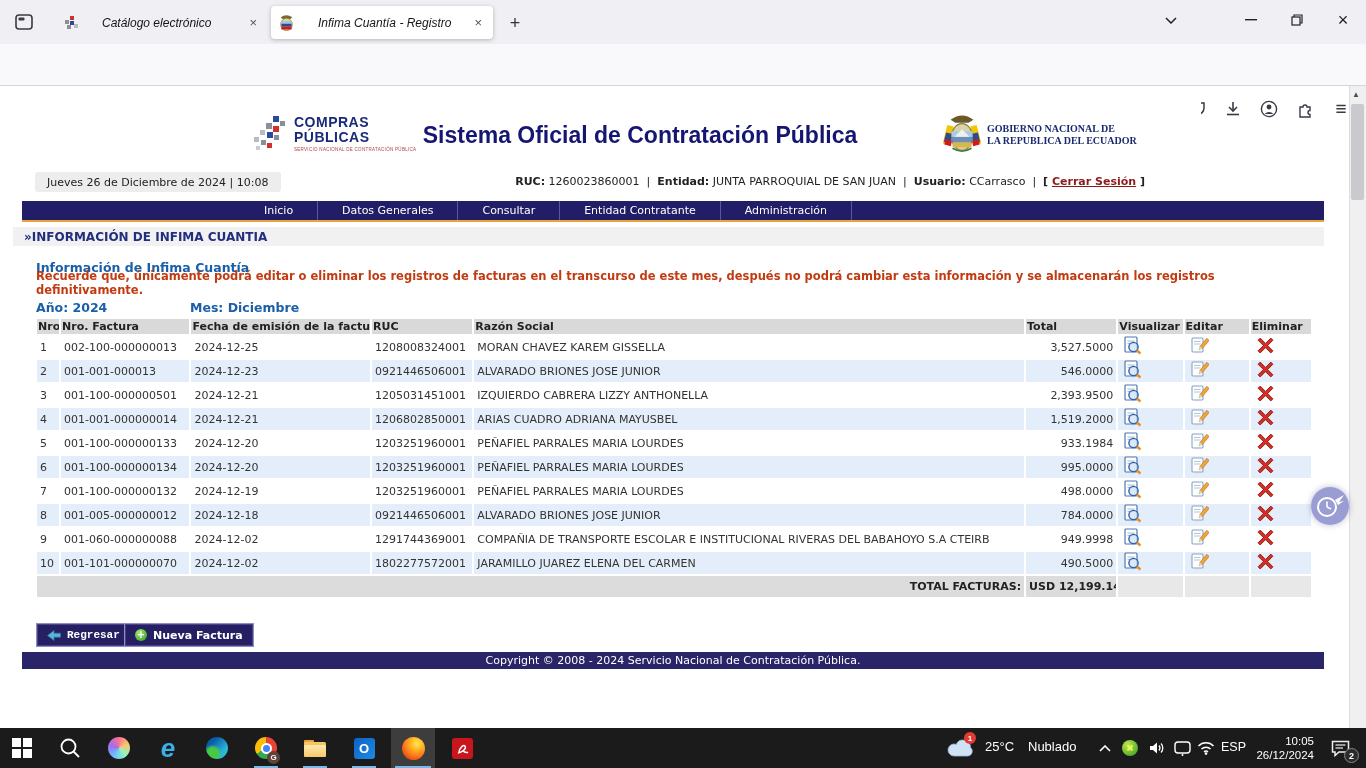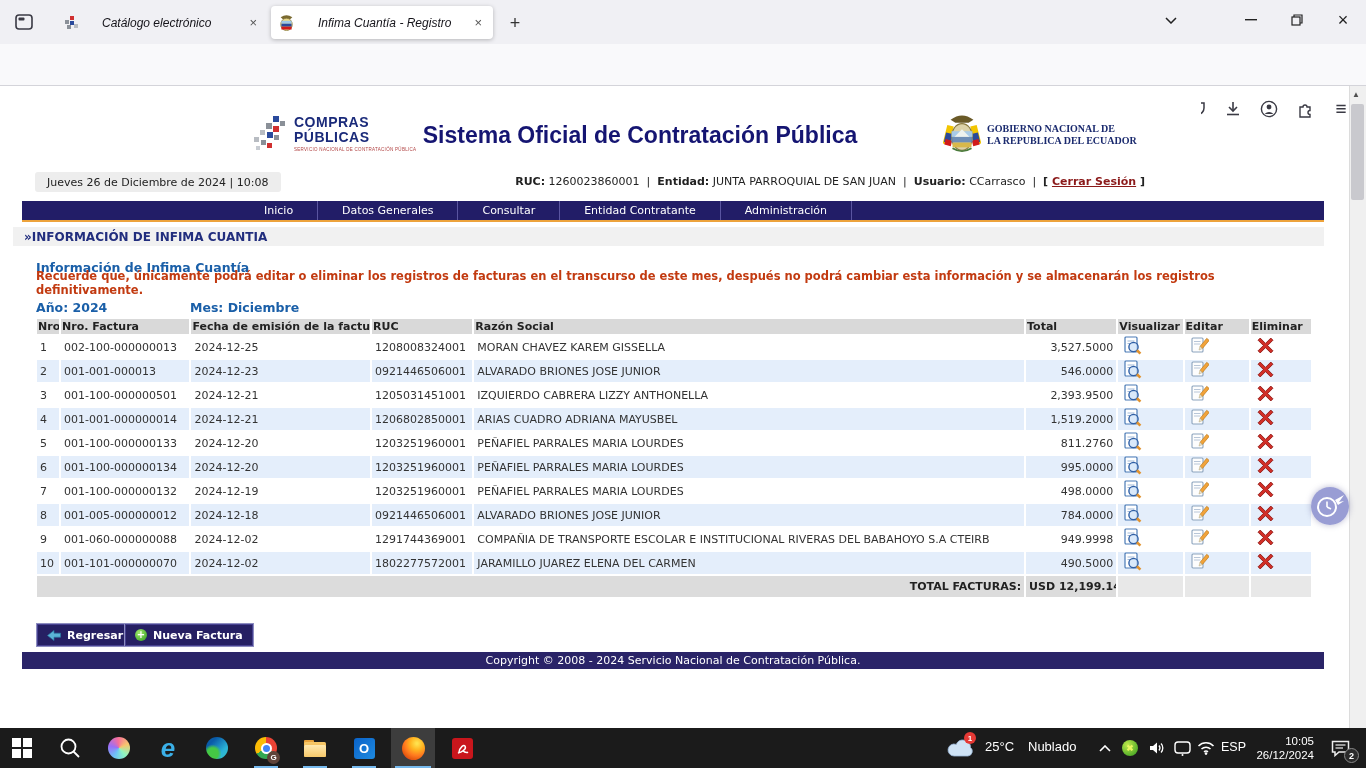--- a/index.html
+++ b/index.html
@@ -63,21 +63,21 @@
   table.inv tr.alt td { background:#e4eefb; }
   table.inv td.c-total, table.inv th.h-total-val { text-align:right; }
   table.inv td.c-icon { text-align:left; padding-left:6px; }
   table.inv .trow td.c-lbl { background:#dcdcdc; text-align:right; font-weight:bold; color:#222; }
   table.inv .trow td.c-val { background:#dcdcdc; font-weight:bold; color:#222; text-align:left; }
   table.inv .trow td.c-rest { background:#e8e8e8; }
   .icon-btn { display:inline-block; cursor:pointer; }
 
   .btn { top:537px; height:24px; background:#262063; border:1px solid #8d8dc0; box-shadow:inset 0 0 0 1px #474190; color:#fff; font-weight:bold; font-size:11px; font-family:"DejaVu Sans",sans-serif; display:flex; align-items:center; padding:0 10px; }
   .btn .lbl { margin-left:6px; }
-  .btn.back { left:36px; }
+  .btn.back { left:36px;font-family:Liberation Mono, monospace; }
   .btn.new { left:124px; }
   .plus-circle { width:12px; height:12px; border-radius:50%; background:radial-gradient(circle at 35% 30%, #9fe86a, #2e9a1e); display:flex; align-items:center; justify-content:center; color:#fff; font-size:10px; line-height:10px; font-weight:bold; }
   .pagefooter { left:22px; top:566px; width:1302px; height:17px; background:#2a2468; color:#fff; font-size:11px; font-family:"DejaVu Sans",sans-serif; display:flex; align-items:center; justify-content:center; }
 
   
   .scrollbar { left:1349px; top:86px; width:17px; height:642px; background:#f0f0f0; border-left:1px solid #dcdcdc; }
   .scroll-up { left:1352px; top:90px; font-size:8px; color:#505050; }
   .scroll-thumb { left:1351px; top:104px; width:13px; height:96px; background:#c9c9ce; border-radius:2px; }
 
   
@@ -438,21 +438,21 @@
     <path d="M3 1 L8 6 L13 1 L15 3 L10 8 L15 13 L13 15 L8 10 L3 15 L1 13 L6 8 L1 3 Z" fill="#d22f27" stroke="#8a1410" stroke-width="0.8"></path>
   </svg>
 </span></td>
           </tr>
           <tr>
             <td class="c-nro">5</td>
             <td class="c-factura">001-100-000000133</td>
             <td class="c-fecha">2024-12-20</td>
             <td class="c-ruc">1203251960001</td>
             <td class="c-razon">PEÑAFIEL PARRALES MARIA LOURDES</td>
-            <td class="c-total">811.2760</td>
+            <td class="c-total">933.1984</td>
             <td class="c-icon"><span class="icon-btn">
   <svg class="icon-svg" width="18" height="19" viewBox="0 0 18 19">
     <rect x="1" y="1" width="12" height="15" rx="1" fill="#ffffff" stroke="#4a7ab5" stroke-width="1.2"></rect>
     <line x1="3.5" y1="5" x2="10.5" y2="5" stroke="#9fb8d8" stroke-width="1"></line>
     <line x1="3.5" y1="7.5" x2="10.5" y2="7.5" stroke="#9fb8d8" stroke-width="1"></line>
     <circle cx="9.5" cy="11" r="4.6" fill="rgba(205,225,248,.75)" stroke="#2f5fa5" stroke-width="1.4"></circle>
     <line x1="12.9" y1="14.3" x2="16.4" y2="17.6" stroke="#e0922f" stroke-width="2.6"></line>
   </svg>
 </span></td>
             <td class="c-icon"><span class="icon-btn">

